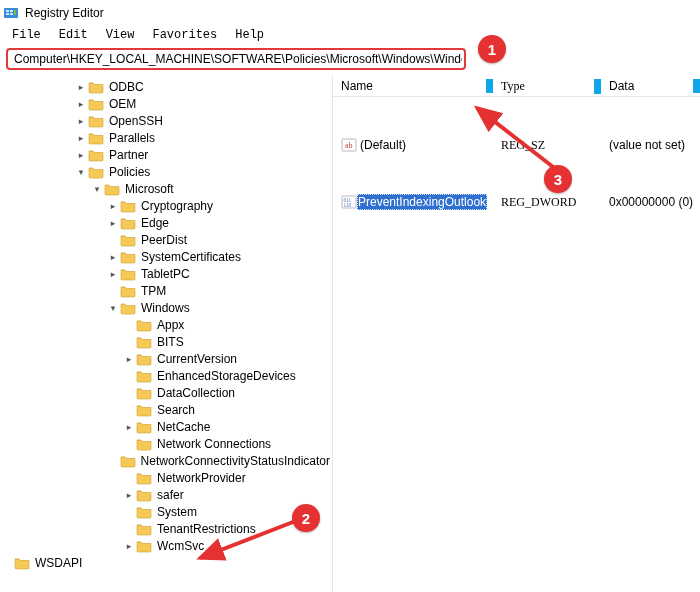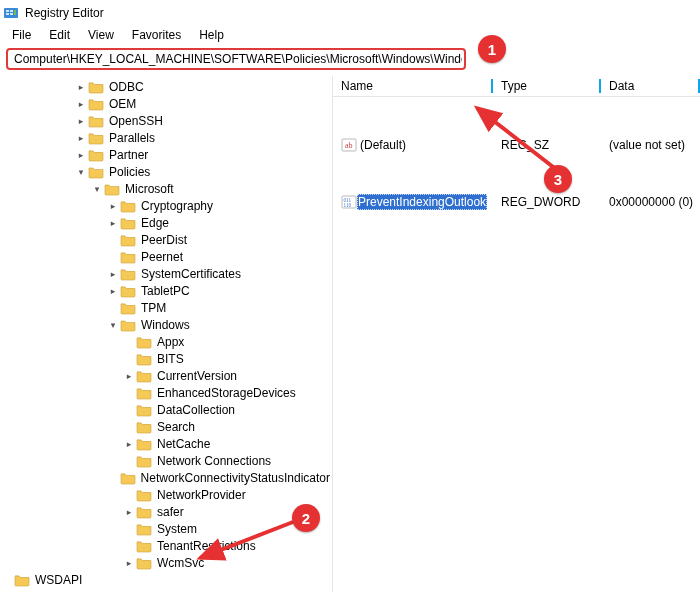--- a/index.html
+++ b/index.html
@@ -27,20 +27,21 @@
   .menubar {
     display: flex;
     gap: 2px;
     padding: 0 4px 4px 4px;
     height: 18px;
     align-items: center;
   }
   .menubar .menu {
     padding: 1px 8px;
     cursor: default;
+    font-family: Liberation Mono, monospace;
   }
 
   .addrbar-wrap {
     padding: 0 6px 6px 6px;
   }
   .addrbar {
     border: 2px solid #e03b3b;
     border-radius: 4px;
     padding: 1px 4px;
     font-size: 12px;
@@ -100,21 +101,21 @@
 
   .list-header {
     display:flex;
     border-bottom:1px solid #e5e5e5;
     height:20px;
     align-items:center;
   }
   .list-header .col {
     padding:0 8px;
     font-size:12px;
-    border-right:2px solid #0ea5e9;
+    border-right:7px solid #0ea5e9;
     box-sizing:border-box;
   }
   .list-body .lrow {
     display:flex;
     align-items:center;
     height:18px;
     margin-top:39px;
   }
   .list-body .lcol {
     padding:0 8px;
@@ -130,21 +131,21 @@
     align-items:center;
   }
   .namecell.selected .nametext {
     background:#2f6fd0;
     color:#fff;
     border:1px dotted #c8dcff;
     padding:0 0px;
   }
 
   .col-name  { width:160px; }
-  .col-type  { width:108px; }
+  .col-type  { width:108px;font-family:Liberation Serif, serif; }
   .col-data  { flex:1; }
 
   
   svg { display:block; }
 
   
   .callout {
     position:absolute;
     width:28px; height:28px;
     border-radius:50%;
@@ -301,31 +302,20 @@
         <div class="row">
           <span class="indent" style="width:106px"></span>
           <span class="expander blank">▸</span>
           <span class="folder">
             <svg width="16" height="14" viewBox="0 0 16 14">
     <path d="M1 3 h4 l1.5 1.5 H15 V12 a1 1 0 0 1 -1 1 H2 a1 1 0 0 1 -1 -1 Z" fill="#f6c957" stroke="#caa23b" stroke-width="0.6"></path>
     <path d="M1 3 h4 l1.5 1.5 H15" fill="none" stroke="#e3b24a" stroke-width="0.6"></path>
   </svg>
           </span>
           <span class="label">PeerDist</span>
-        </div>
-        <div class="row">
-          <span class="indent" style="width:106px"></span>
-          <span class="expander blank">▸</span>
-          <span class="folder">
-            <svg width="16" height="14" viewBox="0 0 16 14">
-    <path d="M1 3 h4 l1.5 1.5 H15 V12 a1 1 0 0 1 -1 1 H2 a1 1 0 0 1 -1 -1 Z" fill="#f6c957" stroke="#caa23b" stroke-width="0.6"></path>
-    <path d="M1 3 h4 l1.5 1.5 H15" fill="none" stroke="#e3b24a" stroke-width="0.6"></path>
-  </svg>
-          </span>
-          <span class="label">Peernet</span>
         </div>
         <div class="row">
           <span class="indent" style="width:106px"></span>
           <span class="expander">▸</span>
           <span class="folder">
             <svg width="16" height="14" viewBox="0 0 16 14">
     <path d="M1 3 h4 l1.5 1.5 H15 V12 a1 1 0 0 1 -1 1 H2 a1 1 0 0 1 -1 -1 Z" fill="#f6c957" stroke="#caa23b" stroke-width="0.6"></path>
     <path d="M1 3 h4 l1.5 1.5 H15" fill="none" stroke="#e3b24a" stroke-width="0.6"></path>
   </svg>
           </span>

